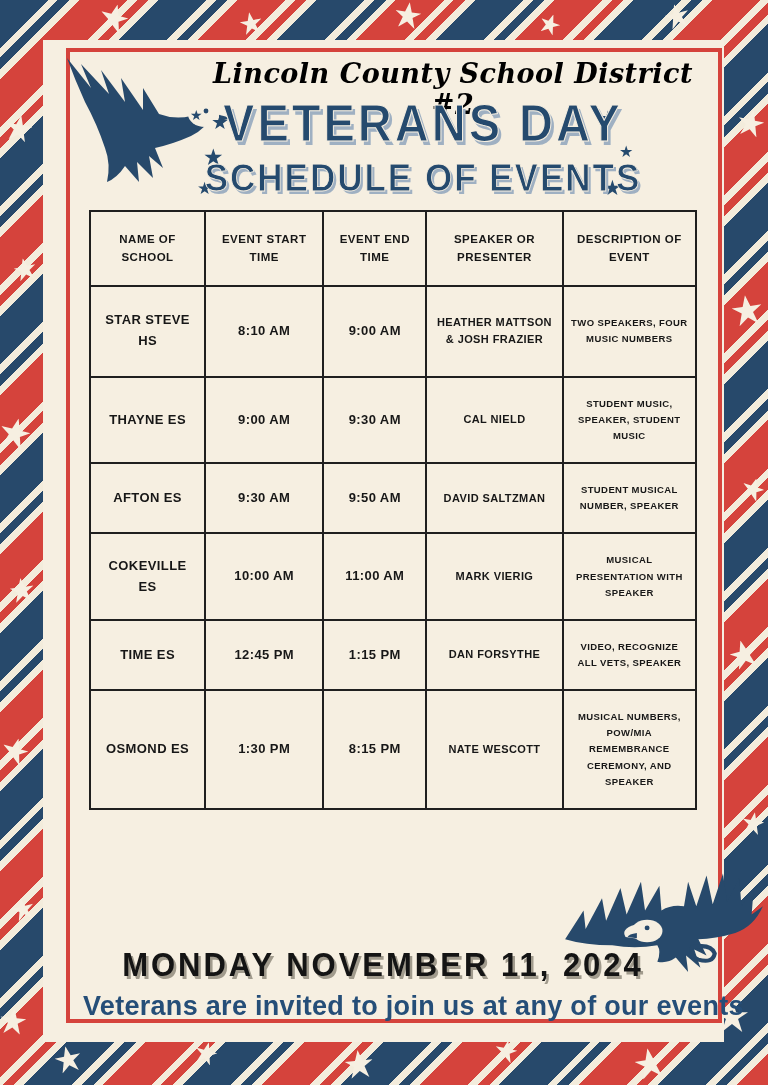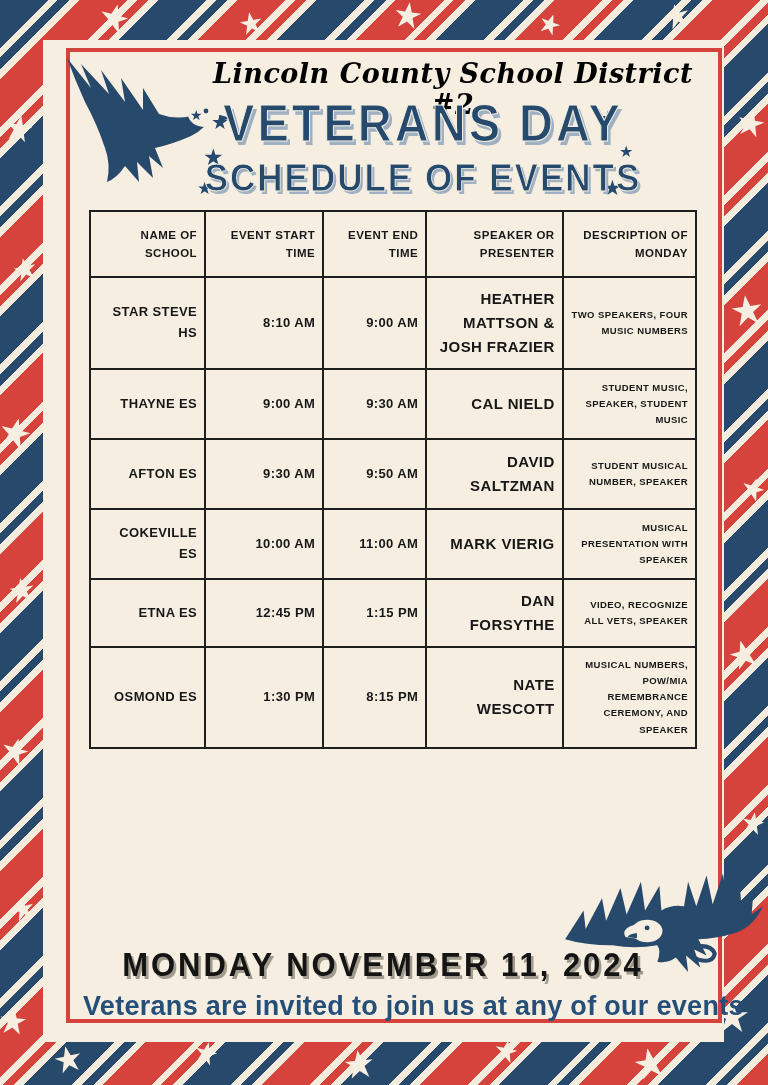--- a/index.html
+++ b/index.html
@@ -42,26 +42,26 @@
     text-shadow:2.5px 2.5px 0 #9fb0c2;
   }
   .tstar{ position:absolute; color:#254a6e; font-family:"DejaVu Sans", sans-serif; line-height:1; }
   .eagle-tl{ position:absolute; left:14px; top:12px; width:190px; height:135px; }
   .eagle-br{ position:absolute; left:518px; top:818px; width:205px; height:150px; }
   table{
     position:absolute; left:46px; top:170px; width:608px;
     border-collapse:collapse; table-layout:fixed;
   }
   th,td{
-    border:2px solid #1f1f1f; text-align:right; vertical-align:middle;
-    padding:9px 7px; color:#171717; font-weight:bold;
+    border:2px solid #1f1f1f; text-align:center; vertical-align:middle;
+    padding:18px 7px; color:#171717; font-weight:bold;
   }
   th{ font-size:11.5px; letter-spacing:0.5px; line-height:1.6; }
   td{ font-size:13px; letter-spacing:0.4px; line-height:1.6; }
-  td:nth-child(4){ font-size:15px;border-radius:17px; }
+  td:nth-child(4){ font-size:11px;border-radius:17px; }
   td:nth-child(5){ font-size:9.5px; line-height:1.7; }
   thead tr{ height:66px; }
   tbody tr:nth-child(1){ height:91px; }
   tbody tr:nth-child(2){ height:70px; }
   tbody tr:nth-child(3){ height:70px; }
   tbody tr:nth-child(4){ height:70px; }
   tbody tr:nth-child(5){ height:56px; }
   tbody tr:nth-child(6){ height:72px; }
   tbody tr:nth-child(7){ height:69px; }
   tbody tr:nth-child(8){ height:70px; }
@@ -142,21 +142,21 @@
           <col style="width:17%">
         <col style="width:22.5%">
           <col style="width:22%">
       </colgroup>
       <thead>
         <tr>
           <th>NAME OF SCHOOL</th>
           <th>EVENT START TIME</th>
           <th>EVENT END TIME</th>
           <th>SPEAKER OR PRESENTER</th>
-          <th>DESCRIPTION OF MONDAY</th>
+          <th>DESCRIPTION OF EVENT</th>
         </tr>
       </thead>
       <tbody>
         <tr>
           <td>STAR STEVE HS</td>
           <td>8:10 AM</td>
           <td>9:00 AM</td>
           <td>HEATHER MATTSON &amp; JOSH FRAZIER</td>
           <td>TWO SPEAKERS, FOUR MUSIC NUMBERS</td>
         </tr>
@@ -175,21 +175,21 @@
           <td>STUDENT MUSICAL NUMBER, SPEAKER</td>
         </tr>
         <tr>
           <td>COKEVILLE ES</td>
           <td>10:00 AM</td>
           <td>11:00 AM</td>
           <td>MARK VIERIG</td>
           <td>MUSICAL PRESENTATION WITH SPEAKER</td>
         </tr>
         <tr>
-          <td>ETNA ES</td>
+          <td>TIME ES</td>
           <td>12:45 PM</td>
           <td>1:15 PM</td>
           <td>DAN FORSYTHE</td>
           <td>VIDEO, RECOGNIZE ALL VETS, SPEAKER</td>
         </tr>
         <tr>
           <td>OSMOND ES</td>
           <td>1:30 PM</td>
           <td>8:15 PM</td>
           <td>NATE WESCOTT</td>

